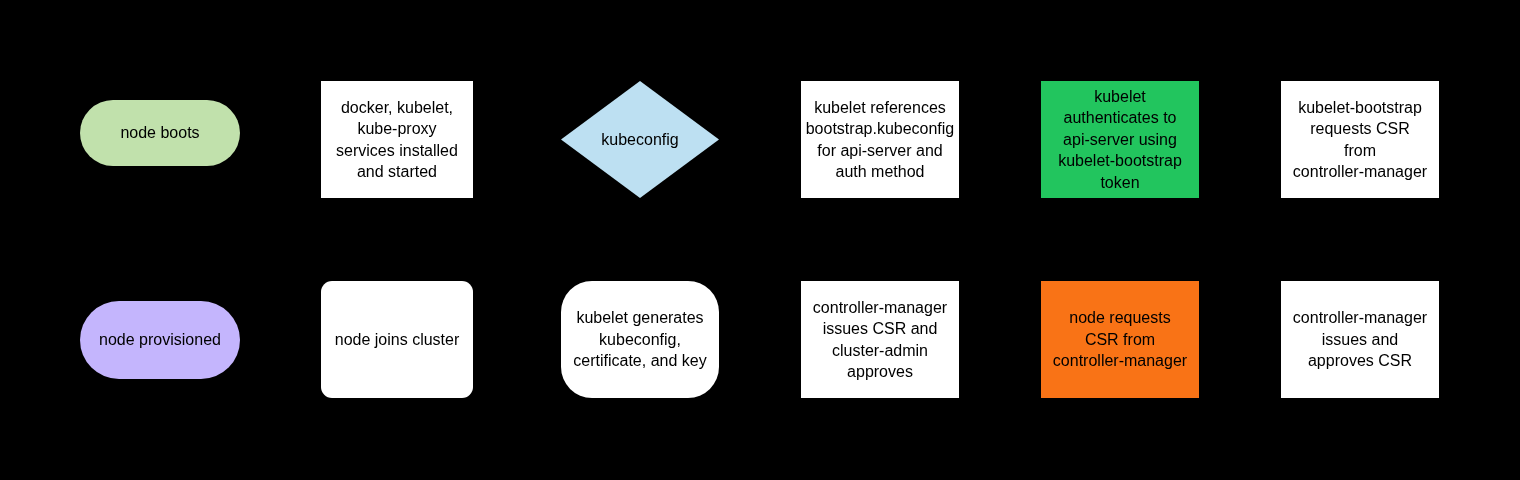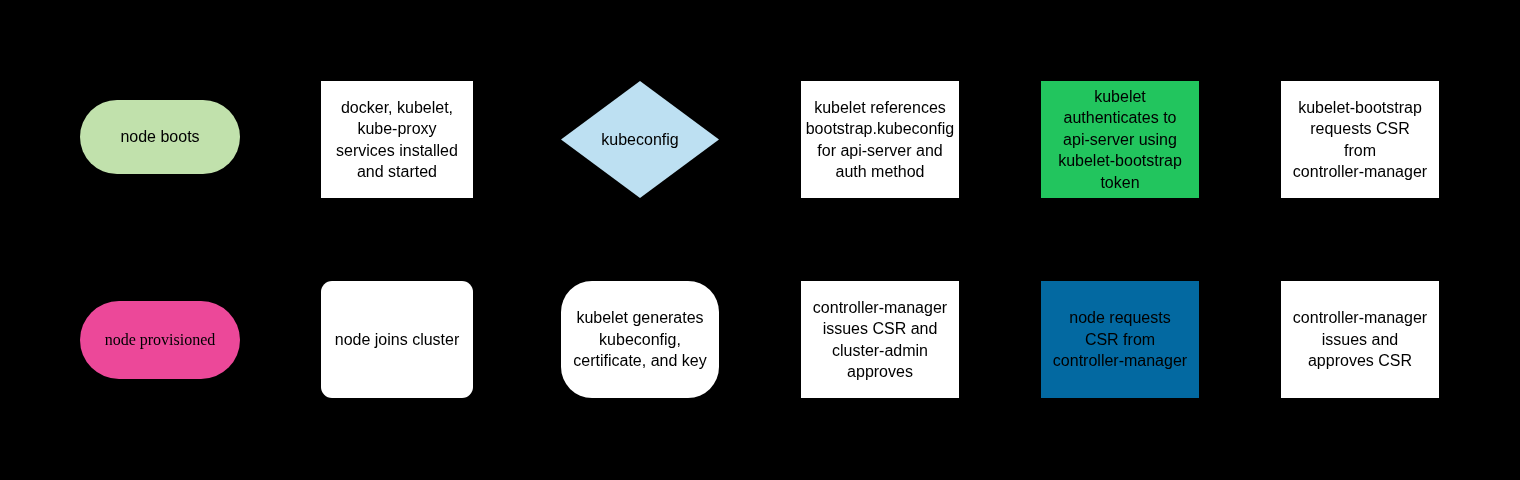--- a/index.html
+++ b/index.html
@@ -33,21 +33,21 @@
     clip-path: polygon(50% 0%, 100% 50%, 50% 100%, 0% 50%);
   }
   
   .r1 { top: 81px; height: 117px; }
   .r2 { top: 281px; height: 117px; }
   .c2 { left: 321px; width: 152px; }
   .c3 { left: 561px; width: 158px; }
   .c4 { left: 801px; width: 158px; }
   .c5 { left: 1041px; width: 158px; }
   .c6 { left: 1281px; width: 158px; }
-  .pill1 { left: 80px; top: 100px; width: 160px; height: 74px; }
+  .pill1 { left: 80px; top: 100px; width: 160px; height: 66px; }
   .pill2 { left: 80px; top: 301px; width: 160px; height: 78px; }
 </style>
 </head>
 <body style="background-color: rgb(0, 0, 0);">
 
 <div class="canvas">
 
   <div class="node terminator pill1" style="background-color: rgb(193, 225, 172);">node boots</div>
 
   <div class="node r1 c2" style="background-color: rgb(255, 255, 255);">docker, kubelet,
@@ -66,34 +66,34 @@
 authenticates to
 api-server using
 kubelet-bootstrap
 token</div>
 
   <div class="node r1 c6" style="background-color: rgb(255, 255, 255);">kubelet-bootstrap
 requests CSR
 from
 controller-manager</div>
 
-  <div class="node terminator pill2" style="background-color: #ec4899; font-family: Liberation Serif, serif;">node provisioned</div>
+  <div class="node terminator pill2" style="background-color: #c4b5fd;">node provisioned</div>
 
   <div class="node r2 c2" style="background-color: rgb(255, 255, 255); border-radius: 11px;">node joins cluster</div>
 
   <div class="node r2 c3" style="background-color: rgb(255, 255, 255); border-radius: 31px;">kubelet generates
 kubeconfig,
 certificate, and key</div>
 
   <div class="node r2 c4" style="background-color: rgb(255, 255, 255);">controller-manager
 issues CSR and
 cluster-admin
 approves</div>
 
-  <div class="node r2 c5" style="background-color: #0369a1;">node requests
+  <div class="node r2 c5" style="background-color: #f97316;">node requests
 CSR from
 controller-manager</div>
 
   <div class="node r2 c6" style="background-color: rgb(255, 255, 255);">controller-manager
 issues and
 approves CSR</div>
 
 </div>
 
 </body></html>

